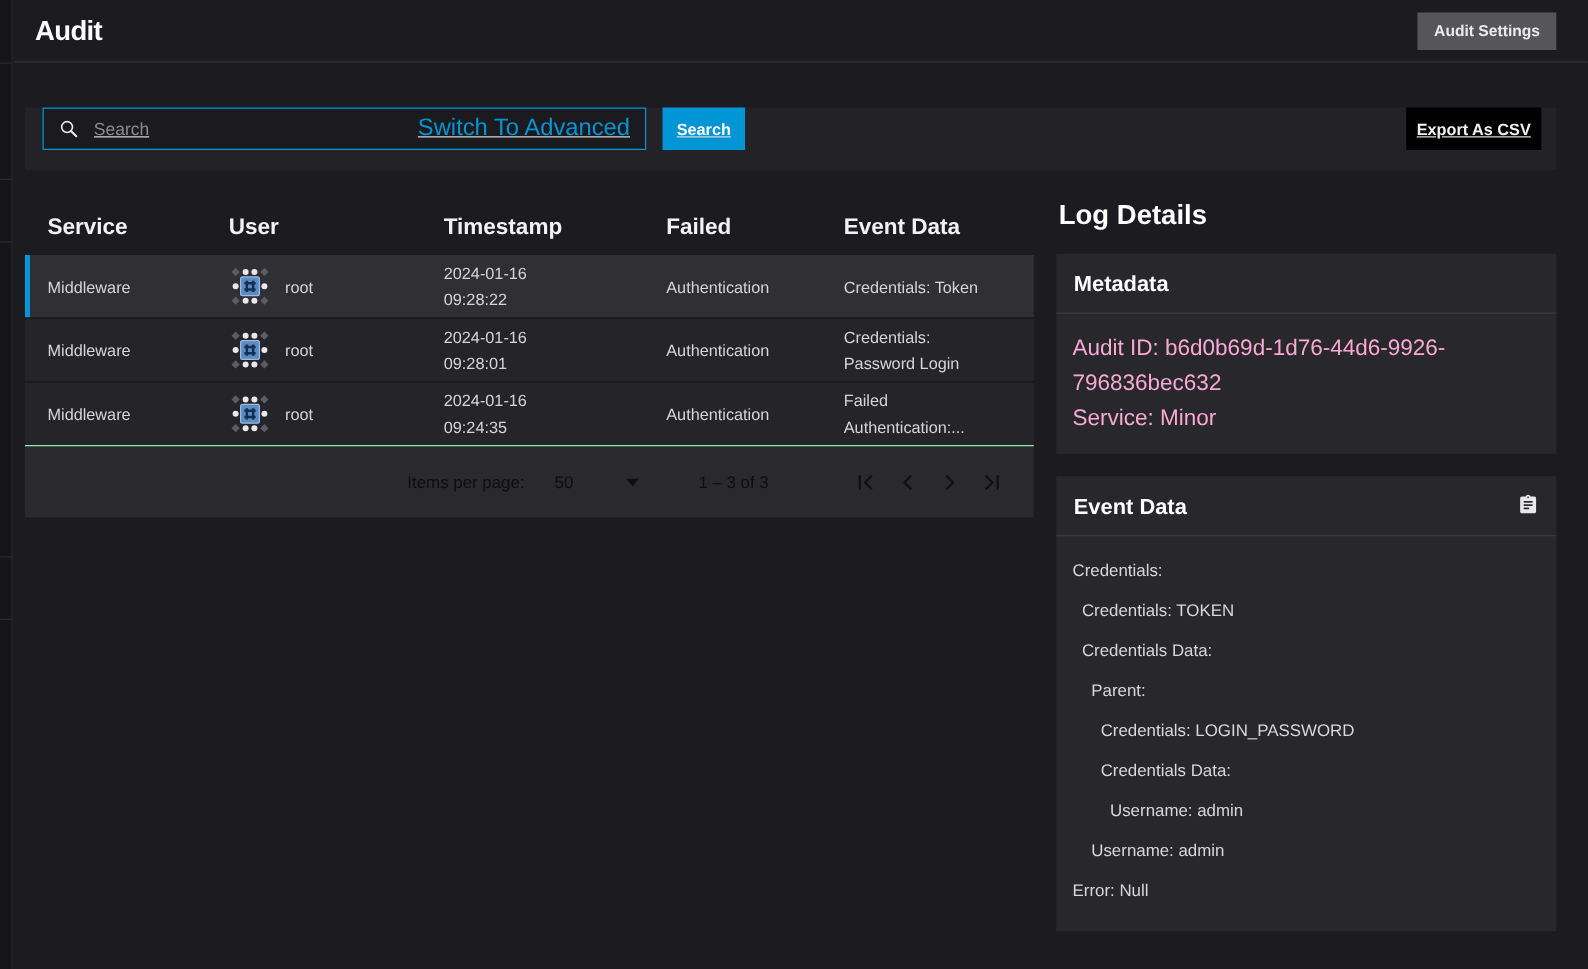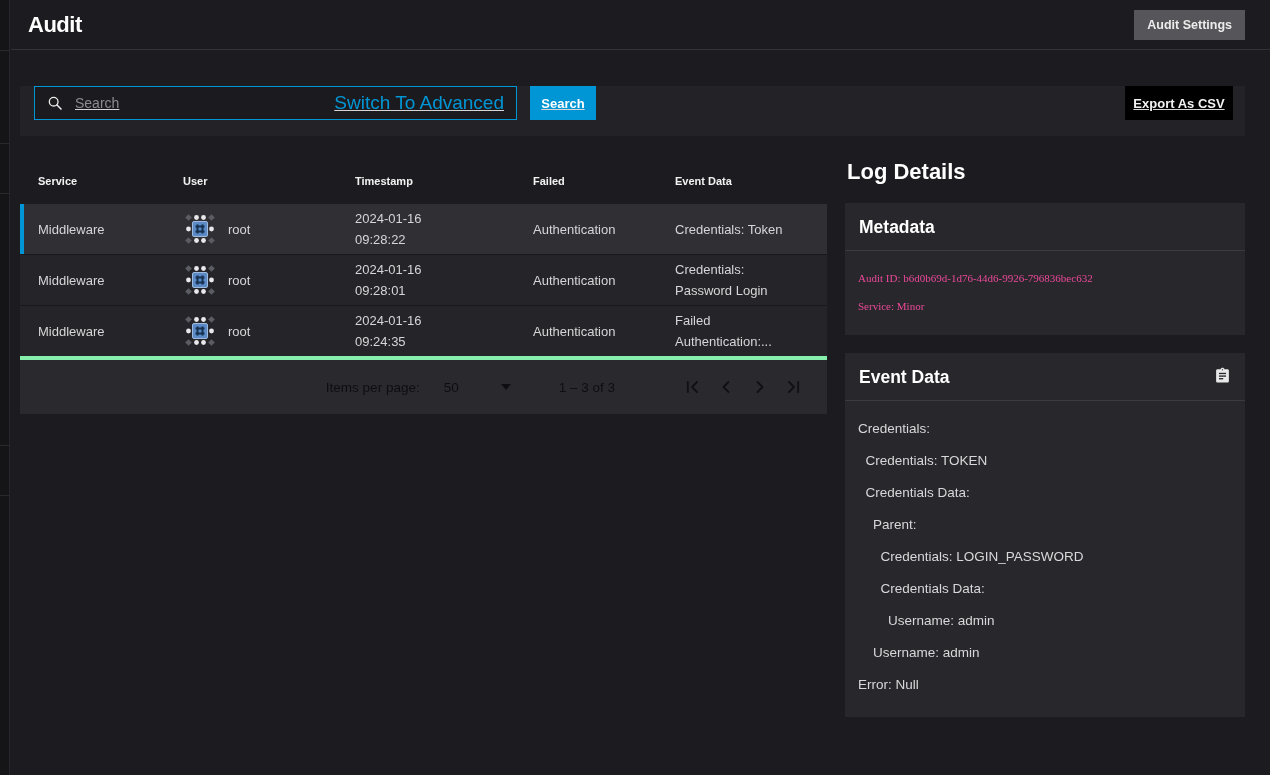--- a/index.html
+++ b/index.html
@@ -34,51 +34,51 @@
   .search-box input::placeholder { color:#8b8b90; }
   .advanced-link { color:#0095d5; font-size:19px; text-decoration:none; white-space:nowrap; cursor:pointer; }
   .search-btn { margin-left:13px; width:66px; height:34px; background:#0095d5; color:#fff; font-size:13px; }
   .flex-spacer { flex:1; }
   .export-btn { width:108px; height:34px; background:#000000; color:#f2f2f2; font-size:13px; }
 
   
   .lower { display:flex; margin-top:22px; gap:18px; align-items:flex-start; }
   .table-area { width:807px; }
   .tgrid { display:grid; grid-template-columns:145px 172px 178px 142px 1fr; align-items:center; padding-left:18px; }
-  .thead { height:46px; color:#f2f2f2; font-weight:bold; font-size:11px; }
+  .thead { height:46px; color:#f2f2f2; font-weight:bold; font-size:18px; }
   .trow { position:relative; min-height:49px; background:#252529; border-top:1px solid #19191c;
     font-size:13px; color:#d6d6d8; cursor:pointer; }
   .trow:first-child { border-top:none; }
   .trow.selected { background:#2f2f34; }
   .trow.selected::before { content:""; position:absolute; left:0; top:0; bottom:0; width:4px; background:#0095d5; }
   .cell-user { display:flex; align-items:center; gap:11px; }
   .ts-line, .ed-line { line-height:21px; }
   .cell-pad { padding:4px 6px 4px 0; }
 
   
-  .tfoot { height:58px; background:#2a2a2e; border-top:4px solid #86efac;
+  .tfoot { height:58px; background:#2a2a2e; border-top:1px solid #86efac;
     display:flex; align-items:center; justify-content:flex-end;
     color:#0e0e12; font-size:13.5px; padding-right:16px; }
   .pp-label { margin-right:24px; }
   .pp-select { display:flex; align-items:center; gap:42px; margin-right:48px; cursor:pointer; }
   .caret-down { width:0; height:0; border-left:5px solid transparent; border-right:5px solid transparent;
     border-top:6px solid #0e0e12; }
   .range-label { margin-right:60px; }
   .pag-btn { background:transparent; border:none; padding:0; margin:0 7px; cursor:default; line-height:0; }
   .pag-btn svg { stroke:#101014; }
 
   
   .details-area { width:400px; }
   .details-title { font-size:22px; font-weight:bold; color:#ffffff; margin:0 0 17px 2px; line-height:28px; }
   .card { background:#28282c; margin-bottom:18px; }
   .card-head { display:flex; justify-content:space-between; align-items:flex-start; padding:14px 14px 12px 14px; }
   .card-title { font-size:17.5px; font-weight:bold; color:#ffffff; margin:0; }
   .card-divider { height:1px; background:#3a3a3f; }
   .meta-body { padding:13px 13px 15px; }
-  .meta-line { line-height:28px; font-size:11px; color:#ec4899;font-family:Liberation Serif, serif; }
+  .meta-line { line-height:28px; font-size:18px; color:#f9a8d4; }
   .event-body { padding:12px 13px 16px; }
   .ev-line { line-height:32px; font-size:13.5px; color:#d8d8da; white-space:nowrap; }
   .icon-btn { background:transparent; border:none; padding:0; cursor:pointer; line-height:0; }
 </style>
 </head>
 <body>
 
 <div class="left-strip">
   <div class="edge-div" style="top:50px"></div>
   <div class="edge-div" style="top:143px"></div>

